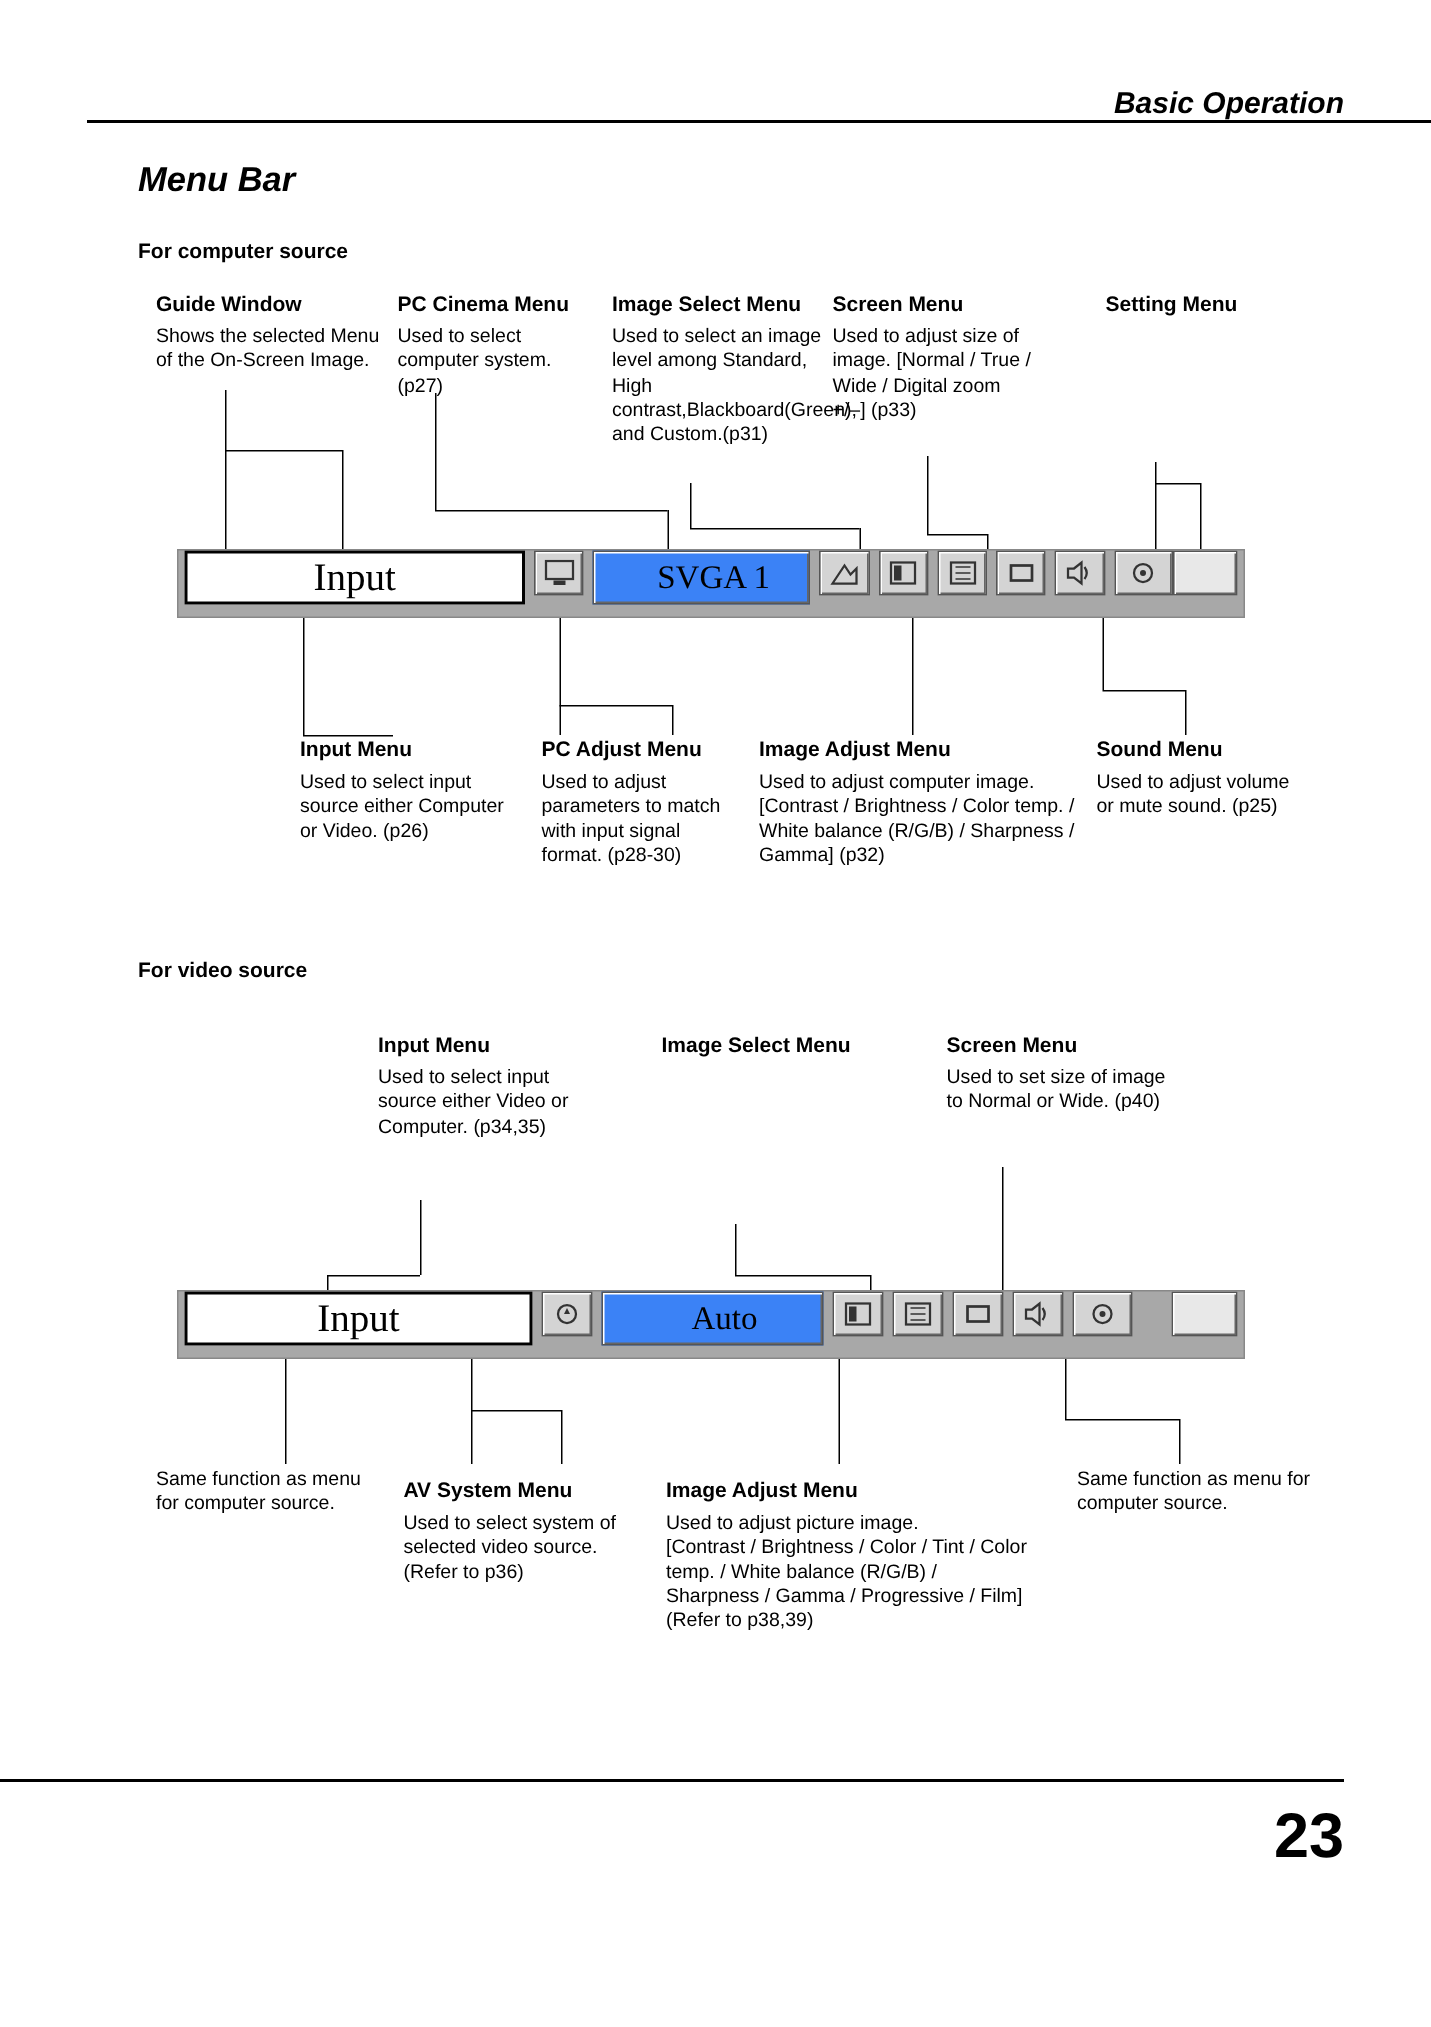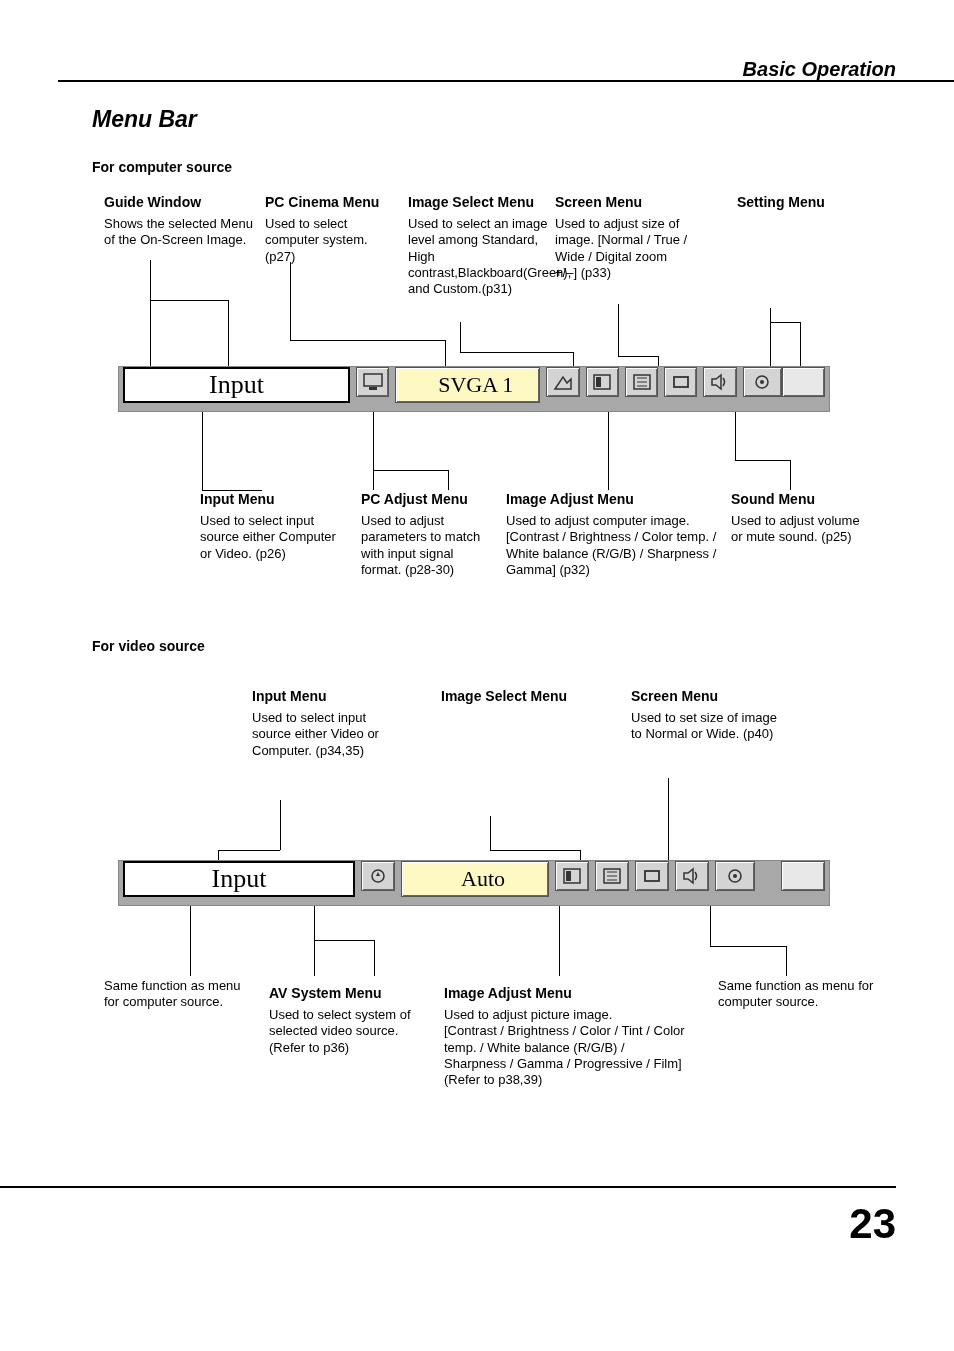--- a/index.html
+++ b/index.html
@@ -83,21 +83,21 @@
     box-shadow: inset 1px 1px 0 #fff, inset -1px -1px 0 #666;
     display: flex;
     align-items: center;
     justify-content: center;
     font-size: 15px;
     color: #333;
   }
   .mb-label {
     width: 148px;
     height: 36px;
-    background: #fef9c3;
+    background: #3b82f6;
     border: 1px solid #555;
     box-shadow: inset 1px 1px 0 #fff, inset -1px -1px 0 #666;
     margin-left: 6px;
     display: flex;
     align-items: center;
     justify-content: center;
     font-family: "Times New Roman", serif;
     font-size: 22px;
     padding-left: 16px;
   }

